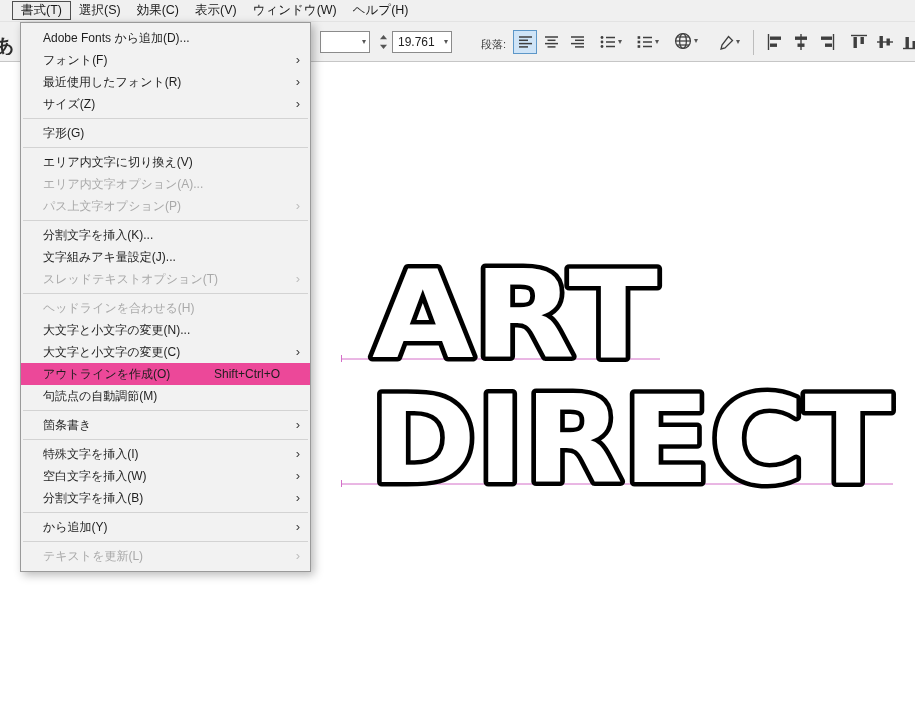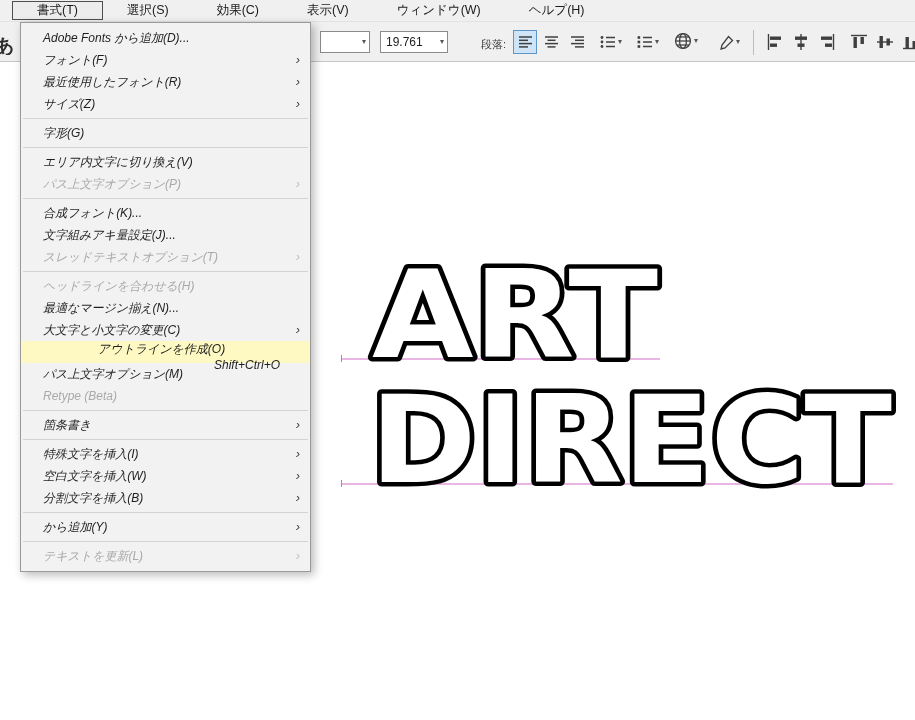--- a/index.html
+++ b/index.html
@@ -3,21 +3,21 @@
 <meta charset="utf-8">
 <style>
   * { margin:0; padding:0; box-sizing:border-box; }
   html,body { width:915px; height:720px; }
   body { position:relative; font-family:"Liberation Sans",sans-serif; background:#ffffff; overflow:hidden; }
 
   
   .menubar { position:absolute; left:0; top:0; width:100%; height:22px; background:#f0f0f0;
              display:flex; align-items:center; padding-left:12px; font-size:12.5px; color:#1a1a1a;
              border-bottom:1px solid #e3e3e3; z-index:5; }
-  .mb-item { padding:1px 24px; height:19px; display:flex; align-items:center; white-space:nowrap; cursor:default; }
+  .mb-item { padding:1px 8px; height:19px; display:flex; align-items:center; white-space:nowrap; cursor:default; }
   .mb-item.active { border:1px solid #4f4f4f; background:#ededed; }
 
   
   .toolbar { position:absolute; left:0; top:22px; width:100%; height:40px; background:#f0f0f0;
              border-bottom:1px solid #c6c6c6; z-index:4; }
   .frag { position:absolute; left:0; top:11px; width:16px; height:22px; overflow:hidden;
           font-size:19px; font-weight:bold; color:#2d2d2d; }
   .frag span { position:relative; left:-5px; }
   .combo { position:absolute; top:9px; height:22px; background:#ffffff; border:1px solid #8b8b8b;
            display:flex; align-items:center; justify-content:space-between; padding:0 3px 0 5px;
@@ -35,27 +35,27 @@
   .canvas { position:absolute; left:0; top:62px; width:915px; height:658px; background:#ffffff; }
   .bubble { font-family:"DejaVu Sans",sans-serif; font-weight:bold; font-size:122px;
             fill:#ffffff; stroke:#000000; stroke-width:9; paint-order:stroke;
             stroke-linejoin:round; stroke-linecap:round; }
 
   
   .dropdown { position:absolute; left:20px; top:22px; width:291px; background:#f2f2f2;
               border:1px solid #9a9a9a; box-shadow:3px 3px 9px rgba(0,0,0,.28);
               padding:4px 0; z-index:10; font-size:12px; color:#1e1e1e; }
   .menu-item { height:22px; display:flex; align-items:center; padding:0 30px 0 22px;
-               position:relative; white-space:nowrap; cursor:default;font-style:italic; }
+               position:relative; white-space:nowrap; cursor:default; }
   .menu-item .sc { margin-left:auto; }
   .menu-item .chev { position:absolute; right:10px; top:50%; transform:translateY(-54%);
                      font-size:13px; color:#3c3c3c; }
   .menu-item.disabled { color:#a9a9a9; }
   .menu-item.disabled .chev { color:#bdbdbd; }
-  .menu-item.hl { background:#fef9c3;flex-direction:column; }
+  .menu-item.hl { background:#ec4899; }
   .menu-sep { height:1px; background:#d3d3d3; margin:3px 2px; }
 </style>
 </head>
 <body>
 
 <div class="menubar">
   <div class="mb-item active">書式(T)</div>
   <div class="mb-item">選択(S)</div>
   <div class="mb-item">効果(C)</div>
   <div class="mb-item">表示(V)</div>
@@ -71,21 +71,21 @@
     <span class="dd">▾</span>
   </div>
 
   <span class="spin" style="left:379px;">
     <svg width="9" height="16" viewBox="0 0 9 16">
       <path d="M4.5 1 L8 5.2 H1 Z" fill="#555"></path>
         <path d="M4.5 15 L1 10.8 H8 Z" fill="#555"></path>
     </svg>
   </span>
 
-  <div class="combo" style="left:380px;width:68px;">
+  <div class="combo" style="left:392px;width:60px;">
     <span>19.761</span>
     <span class="dd">▾</span>
   </div>
 
   <span class="tlabel" style="left:481px;">段落:</span>
 
   <div class="btn sel" style="left:513px;">
     <svg width="15" height="14" viewBox="0 0 15 14">
       <g stroke="#3f3f3f" stroke-width="1.5">
           <line x1="1" y1="2" x2="14" y2="2"></line>
@@ -246,56 +246,56 @@
 
   <div class="menu-item">
       <span>字形(G)</span>
     </div>
   <div class="menu-sep"></div>
 
   <div class="menu-item">
       <span>エリア内文字に切り換え(V)</span>
     </div>
   <div class="menu-item disabled">
+      <span>エリア内文字オプション(A)...</span>
+    </div>
+  <div class="menu-item disabled">
       <span>パス上文字オプション(P)</span>
       <span class="chev">›</span>
     </div>
   <div class="menu-sep"></div>
 
   <div class="menu-item">
-      <span>合成フォント(K)...</span>
+      <span>分割文字を挿入(K)...</span>
     </div>
   <div class="menu-item">
       <span>文字組みアキ量設定(J)...</span>
     </div>
   <div class="menu-item disabled">
       <span>スレッドテキストオプション(T)</span>
       <span class="chev">›</span>
     </div>
   <div class="menu-sep"></div>
 
   <div class="menu-item disabled">
       <span>ヘッドラインを合わせる(H)</span>
     </div>
   <div class="menu-item">
-      <span>最適なマージン揃え(N)...</span>
+      <span>大文字と小文字の変更(N)...</span>
     </div>
   <div class="menu-item">
       <span>大文字と小文字の変更(C)</span>
       <span class="chev">›</span>
     </div>
   <div class="menu-item hl">
       <span>アウトラインを作成(O)</span>
       <span class="sc">Shift+Ctrl+O</span>
     </div>
   <div class="menu-item">
-      <span>パス上文字オプション(M)</span>
-    </div>
-  <div class="menu-item disabled">
-      <span>Retype (Beta)</span>
+      <span>句読点の自動調節(M)</span>
     </div>
   <div class="menu-sep"></div>
 
   <div class="menu-item">
       <span>箇条書き</span>
       <span class="chev">›</span>
     </div>
   <div class="menu-sep"></div>
 
   <div class="menu-item">

